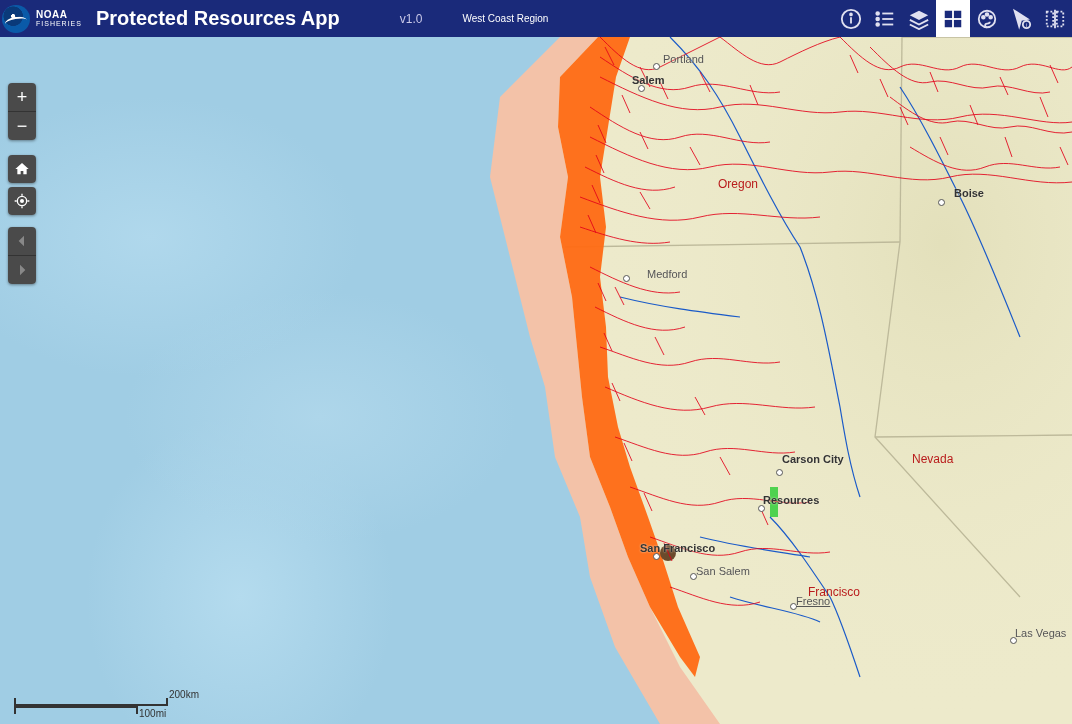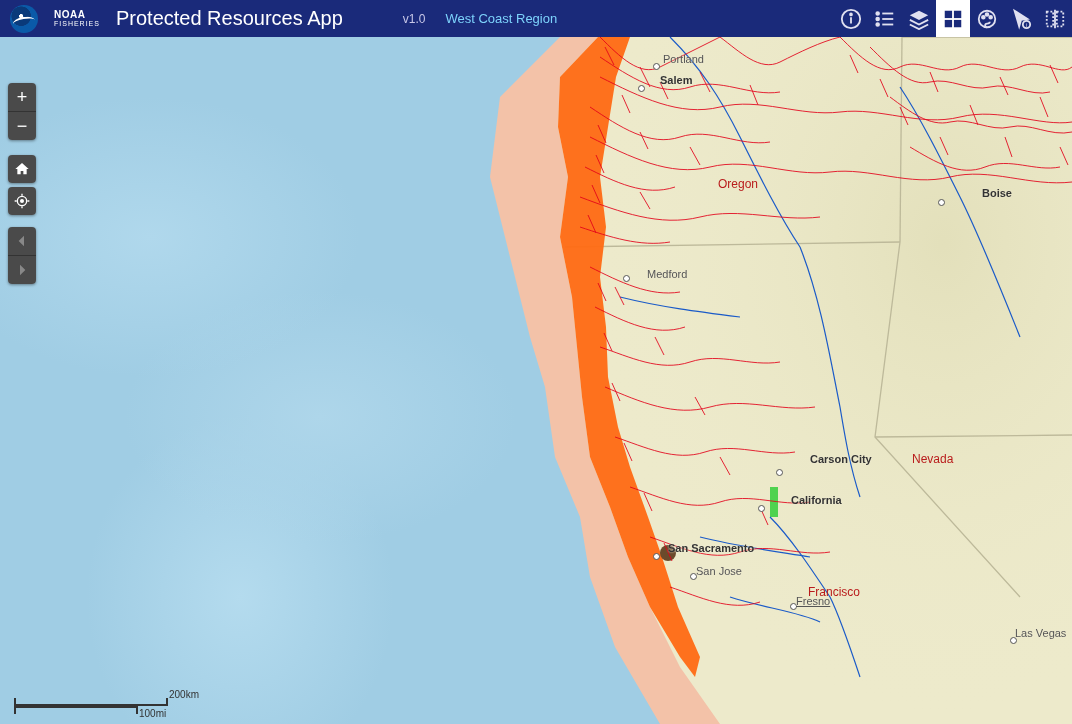--- a/index.html
+++ b/index.html
@@ -23,22 +23,22 @@
     height: 37px;
     background: #1a2a7a;
     color: #fff;
     display: flex;
     align-items: center;
     z-index: 50;
   }
   .logo {
     display: flex;
     align-items: center;
-    padding: 0 10px;
-    gap: 16px;
+    padding: 0 2px;
+    gap: 6px;
   }
   .noaa-circle {
     width: 28px; height: 28px;
     border-radius: 50%;
     background: radial-gradient(circle at 40% 40%, #ffffff 0 8%, #0a3a7a 10% 40%, #0a5aa8 42% 100%);
     position: relative;
   }
   .noaa-circle::after{
     content:"";
     position:absolute;
@@ -50,33 +50,33 @@
   }
   .logo-text {
     font-size: 10px;
     font-weight: bold;
     line-height: 1;
     letter-spacing: 0.5px;
   }
   .logo-text .small { font-size: 7px; font-weight: normal; letter-spacing:1px;}
   .title {
     font-size: 20px;
-    font-weight: 400;
-    margin-left: 6px;
+    font-weight: 700;
+    margin-left: 12px;
     white-space: nowrap;
   }
   .version {
     font-size: 12px;
     color: #c8c8e8;
     margin-left: 60px;
   }
   .region {
-    font-size: 13px;
-    color: #7dd3fc;
-    margin-left: 20px;
+    font-size: 10px;
+    color: #ffffff;
+    margin-left: 40px;
   }
   .header-tools {
     margin-left: auto;
     display: flex;
     height: 100%;
   }
   .tool {
     width: 34px;
     height: 37px;
     display: flex;
@@ -157,21 +157,21 @@
   .scale-label-top { position:absolute; left:155px; top:-9px; white-space:nowrap;}
   .scale-label-bot { position:absolute; left:125px; top:10px; white-space:nowrap;}
   
   .city {
     position: absolute;
     font-size: 11px;
     color: #555;
     white-space: nowrap;
     text-shadow: 0 0 2px #f0ecd8;
   }
-  .city.bold { font-weight:bold; color:#333;margin-left:28px;}
+  .city.bold { font-weight:bold; color:#333;}
   .city-dot {
     position:absolute;
     width:5px;height:5px;border:1px solid #555;border-radius:50%;background:#fff;
   }
   .state {
     position:absolute;
     font-size:12px;
     color:#b91c1c;
     font-style:normal;
   }
@@ -340,27 +340,27 @@
     <div class="city-dot" style="left:623px; top:238px;"></div>
     <div class="city" style="left:630px; top:231px;padding-left:17px;">Medford</div>
 
     <div class="city-dot" style="left:938px; top:162px;"></div>
     <div class="city bold" style="left:942px; top:150px;padding-left:12px;">Boise</div>
 
     <div class="city-dot" style="left:776px; top:432px;"></div>
     <div class="city bold" style="left:782px; top:416px;">Carson City</div>
 
     <div class="city-dot" style="left:758px; top:468px;"></div>
-    <div class="city bold" style="left:763px; top:457px;">California</div>
+    <div class="city bold" style="left:763px; top:457px;">Resources</div>
 
     <div class="city-dot" style="left:653px; top:516px;"></div>
-    <div class="city bold" style="left:640px; top:505px;">San Sacramento</div>
+    <div class="city bold" style="left:640px; top:505px;">San Francisco</div>
 
     <div class="city-dot" style="left:690px; top:536px;"></div>
-    <div class="city" style="left:696px; top:528px;">San Jose</div>
+    <div class="city" style="left:696px; top:528px;">San Salem</div>
 
     <div class="city-dot" style="left:790px; top:566px;"></div>
     <div class="city" style="left:796px; top:558px;text-decoration:underline;">Fresno</div>
 
     <div class="city-dot" style="left:1010px; top:600px;"></div>
     <div class="city" style="left:1015px; top:590px;">Las Vegas</div>
 
     <div class="nav-group zoom">
       <div class="nav-btn">
         <span>+</span>

